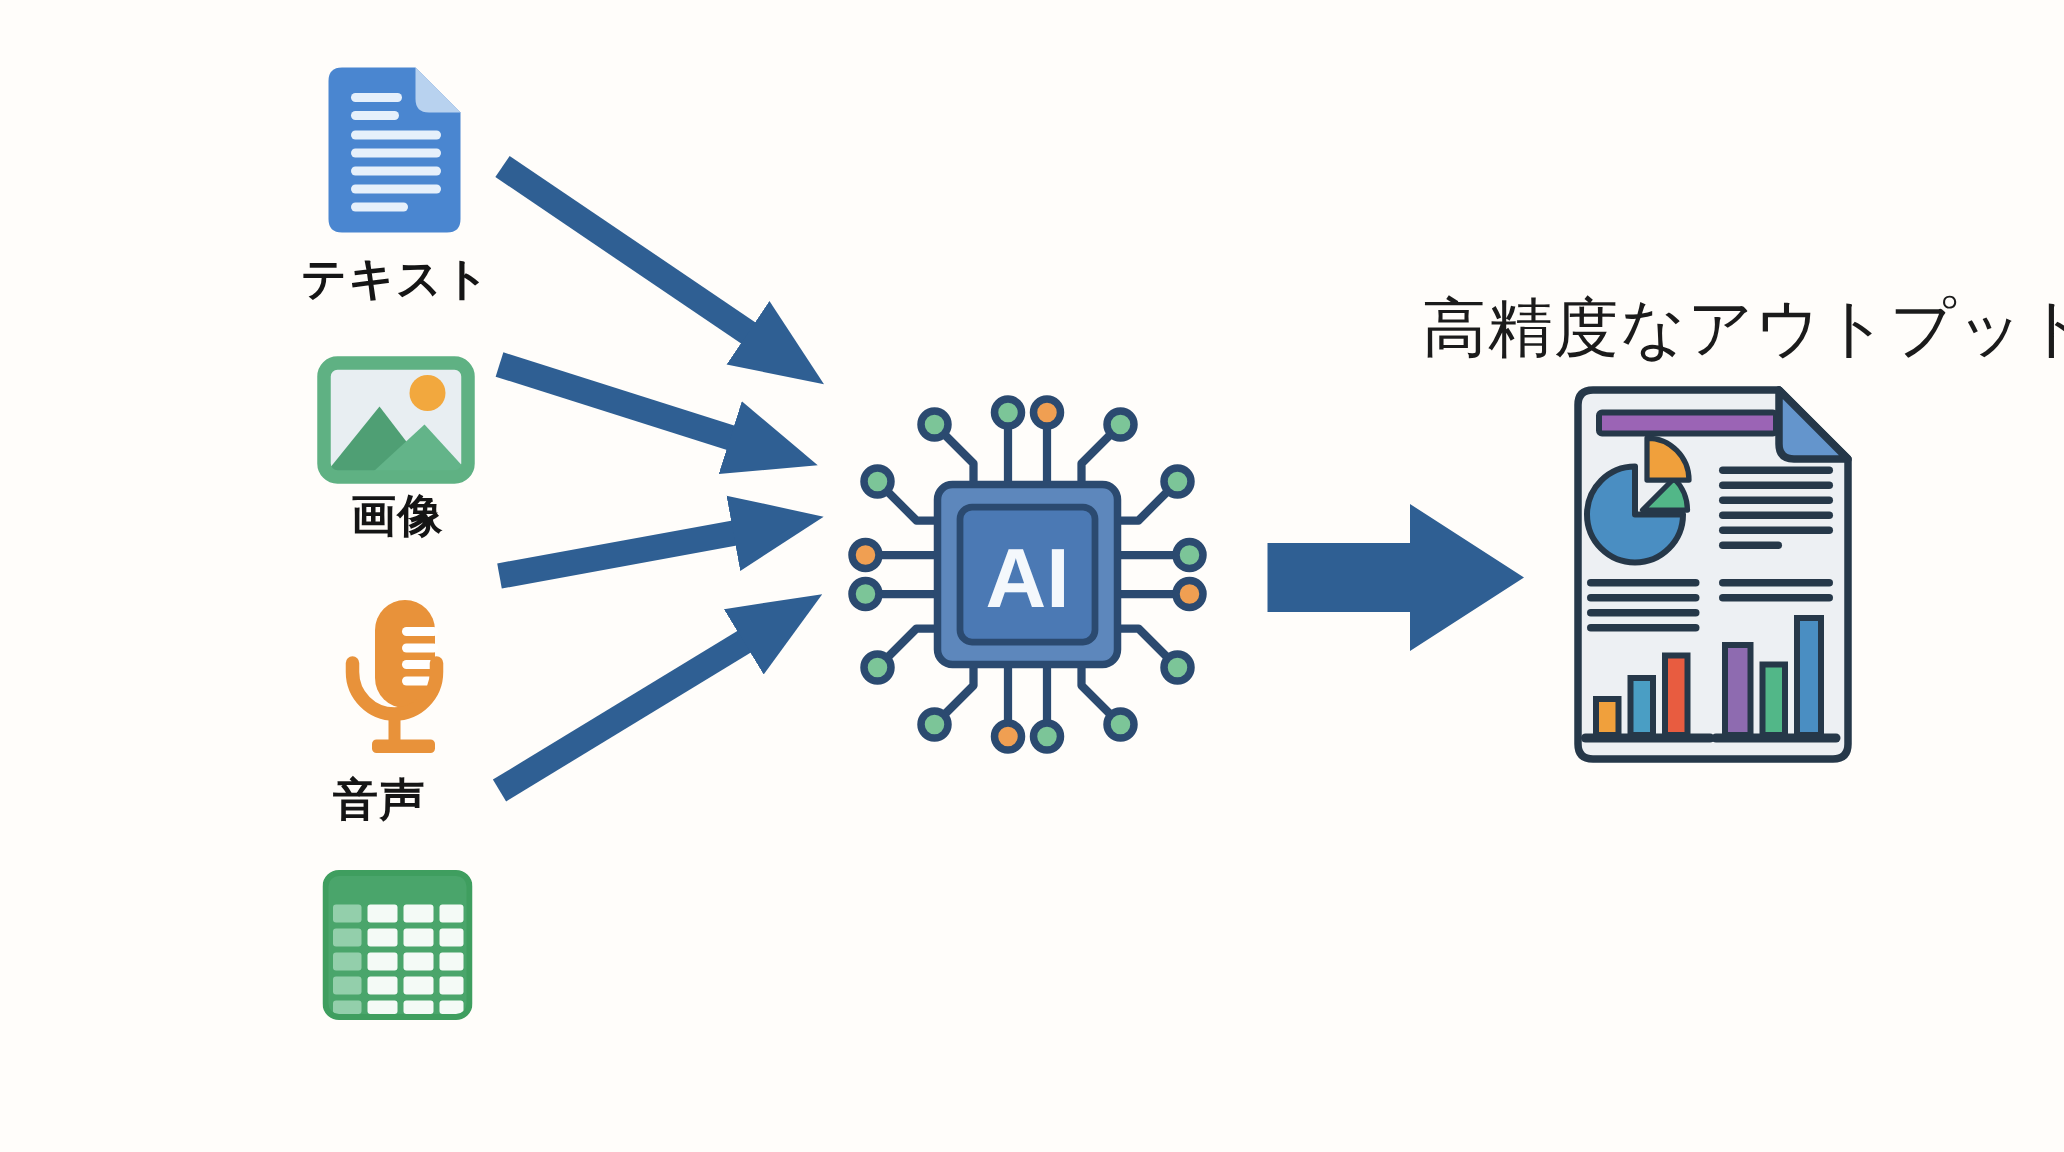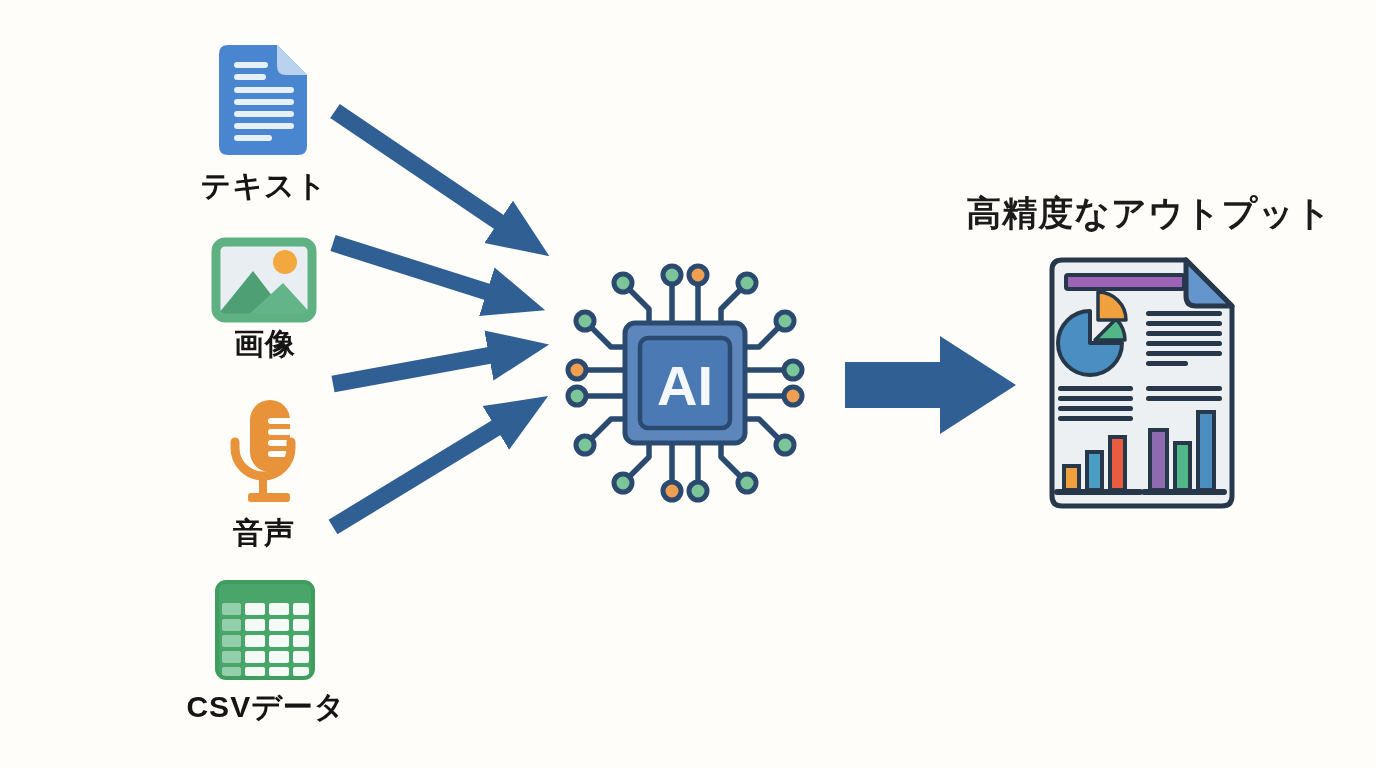--- a/index.html
+++ b/index.html
@@ -8,21 +8,21 @@
     font-family:"Liberation Sans",sans-serif;
   }
   .abs{position:absolute;}
   .input-label{
     position:absolute;transform:translateX(-50%);
     font-weight:bold;font-size:30px;color:#151515;white-space:nowrap;
     letter-spacing:1px;
   }
   .output-title{
     position:absolute;left:948px;top:190px;width:384px;text-align:right;
-    font-weight:bold;font-size:35px;color:#1b1b1b;white-space:nowrap;letter-spacing:1px;
+    font-weight:normal;font-size:43px;color:#1b1b1b;white-space:nowrap;letter-spacing:1px;
   }
   svg{display:block;}
   .overlay{position:absolute;left:0;top:0;pointer-events:none;}
 </style>
 </head>
 <body>
 
 <div class="canvas">
 
   <svg class="abs" style="left:216px;top:42px" width="94" height="116" viewBox="0 0 94 116">
@@ -61,21 +61,21 @@
     <g fill="#ffffff">
       <rect x="40" y="22" width="24" height="6" rx="3"></rect>
       <rect x="40" y="33" width="24" height="6" rx="3"></rect>
       <rect x="40" y="44" width="24" height="6" rx="3"></rect>
       <rect x="40" y="55" width="24" height="6" rx="3"></rect>
     </g>
     <path d="M7,46 V52 A28,28 0 0 0 63,52 V46" fill="none" stroke="#e8923a" stroke-width="9" stroke-linecap="round"></path>
     <rect x="31" y="80" width="8" height="20" fill="#e8923a"></rect>
     <rect x="20" y="97" width="42" height="9" rx="3" fill="#e8923a"></rect>
   </svg>
-  <div class="input-label" style="left:264px;top:513px">音声</div>
+  <div class="input-label" style="left:253px;top:513px">音声</div>
 
   <svg class="abs" style="left:215px;top:580px" width="100" height="100" viewBox="0 0 100 100">
     <rect x="2" y="2" width="96" height="96" rx="9" fill="#4aa56b"></rect>
     <g>
       <g fill="#93cfab">
         <rect x="7" y="23" width="19" height="12" rx="2"></rect>
         <rect x="7" y="39" width="19" height="12" rx="2"></rect>
         <rect x="7" y="55" width="19" height="12" rx="2"></rect>
         <rect x="7" y="71" width="19" height="12" rx="2"></rect>
         <rect x="7" y="87" width="19" height="9" rx="2"></rect>
@@ -93,21 +93,20 @@
         <rect x="30" y="71" width="20" height="12" rx="2"></rect>
           <rect x="54" y="71" width="20" height="12" rx="2"></rect>
           <rect x="78" y="71" width="16" height="12" rx="2"></rect>
         <rect x="30" y="87" width="20" height="9" rx="2"></rect>
           <rect x="54" y="87" width="20" height="9" rx="2"></rect>
           <rect x="78" y="87" width="16" height="9" rx="2"></rect>
       </g>
     </g>
     <rect x="2" y="2" width="96" height="96" rx="9" fill="none" stroke="#3f9e5f" stroke-width="4"></rect>
   </svg>
-  <div class="input-label" style="left:266px;top:687px">CSVデータ</div>
 
   <svg class="overlay" width="1376" height="768" viewBox="0 0 1376 768">
     <defs>
       <marker id="ah" viewBox="0 0 12 10" refX="6" refY="5" markerWidth="3.6" markerHeight="3.6" orient="auto">
         <path d="M0,0 L12,5 L0,10 Z" fill="#2f5f93"></path>
       </marker>
     </defs>
     <g stroke="#2f5f93" stroke-width="17">
       <line x1="335" y1="111" x2="524" y2="239" marker-end="url(#ah)"></line>
       <line x1="333" y1="243" x2="516" y2="301" marker-end="url(#ah)"></line>

